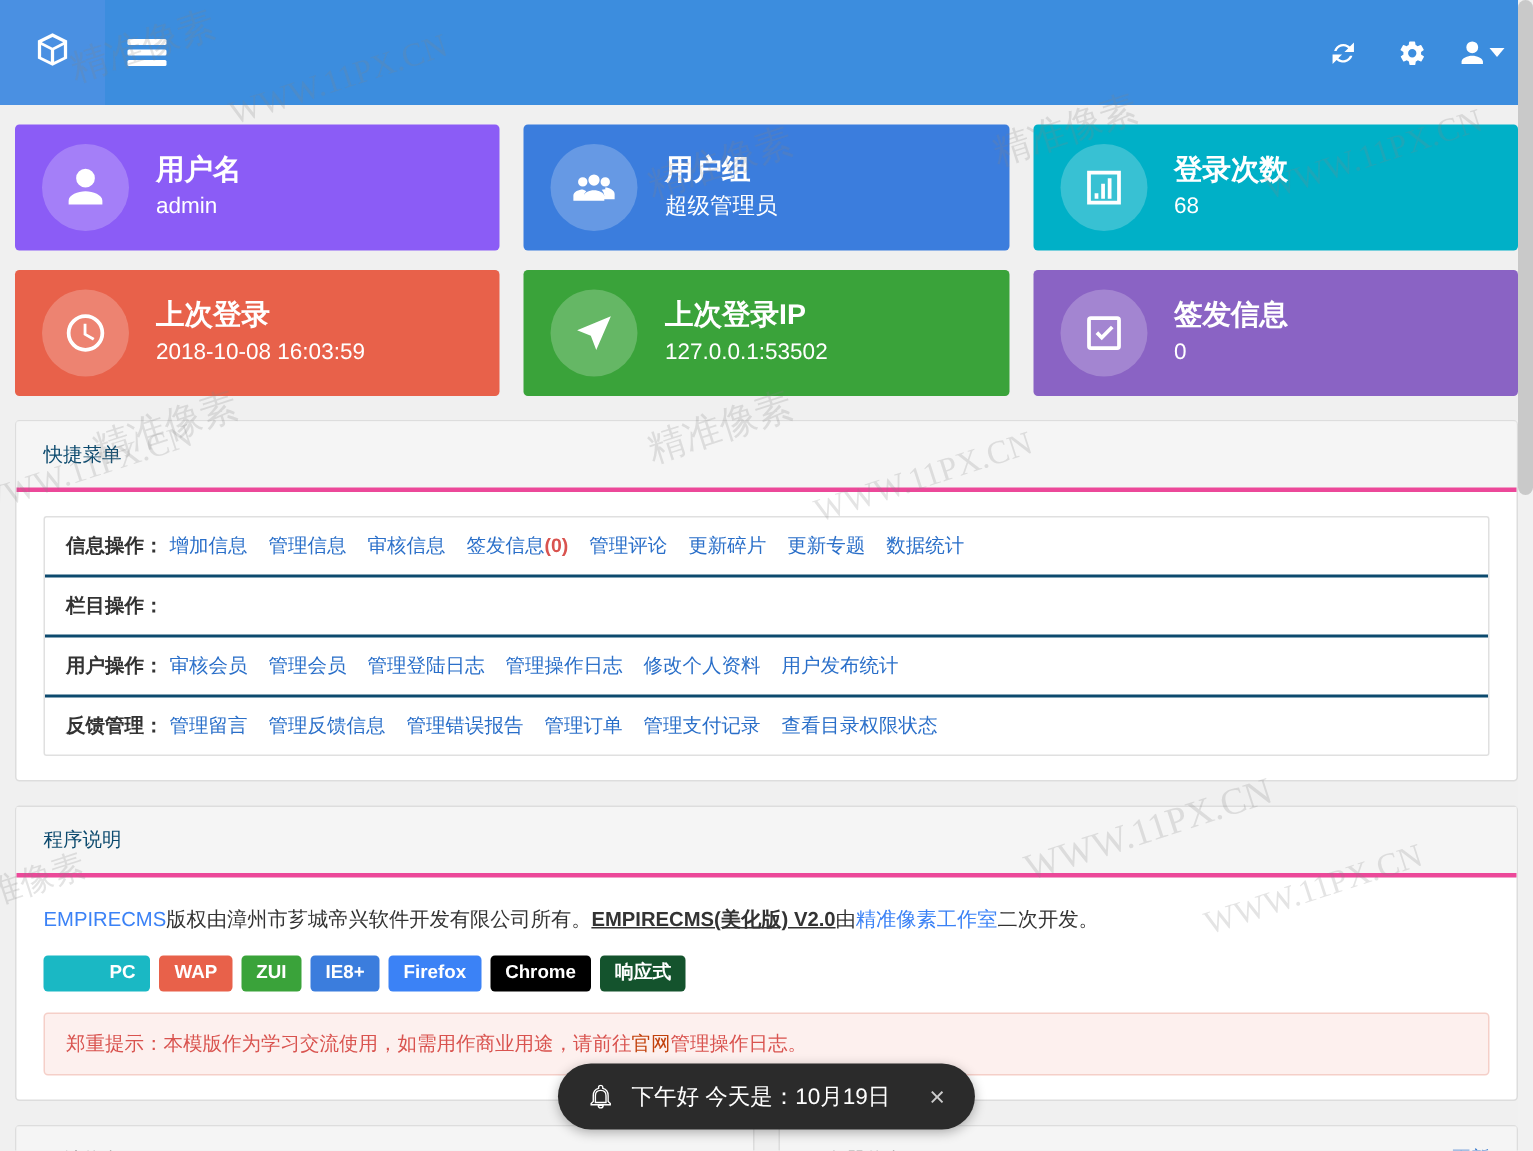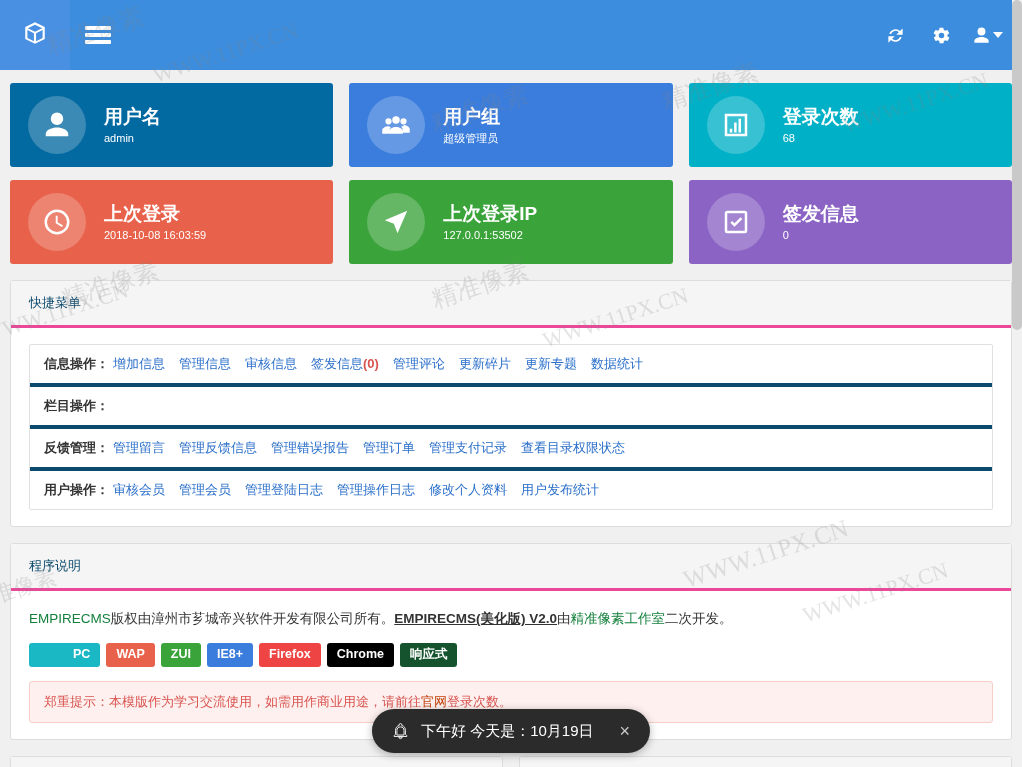--- a/index.html
+++ b/index.html
@@ -63,47 +63,47 @@
     display: flex; align-items: center; padding-left: 18px; color: #fff;
   }
   .stat-ico {
     width: 58px; height: 58px; border-radius: 50%;
     background: rgba(255,255,255,0.22);
     display: flex; align-items: center; justify-content: center;
     flex: 0 0 58px; margin-right: 18px;
   }
   .stat-ico svg { width: 30px; height: 30px; fill: #fff; }
   .stat-title { font-size: 19px; font-weight: bold; line-height: 1.35; }
-  .stat-val { font-size: 11px; line-height: 1.5; }
+  .stat-val { font-size: 15px; line-height: 1.5; }
   
   .panel {
     background: #fff; border: 1px solid #ddd; border-radius: 3px;
     margin-top: 16px;
   }
   .panel-head {
     background: #f5f5f5; border-bottom: 3px solid #ec4899;
     padding: 13px 18px; font-size: 13px; color: #0c4a6e;
   }
   .panel-body { padding: 16px 18px; }
   .qm-table { border: 1px solid #e0e0e0; border-radius: 2px; }
   .qm-row {
     display: flex; align-items: center; flex-wrap: wrap;
-    padding: 10px 14px; border-bottom: 4px solid #0c4a6e;
+    padding: 10px 14px; border-bottom: 2px solid #0c4a6e;
     font-size: 13px; color: #333;
   }
   .qm-row:last-child { border-bottom: none; }
   .qm-label { font-weight: bold; margin-right: 4px; white-space: nowrap; }
   .qm-links { display: flex; flex-wrap: wrap; }
   .qm-links a {
     color: #2a6fc9; text-decoration: none; margin-right: 14px; white-space: nowrap;
   }
   .qm-links a .cnt { color: #d9534f; font-weight: bold; }
   
   .desc-line { font-size: 13.5px; color: #333; line-height: 1.8; }
-  .desc-line a { color: #15803d; text-decoration: none; }
+  .desc-line a { color: #3b82f6; text-decoration: none; }
   .desc-line .bold { font-weight: bold; text-decoration: underline; }
   .badges { margin-top: 12px; display: flex; gap: 6px; flex-wrap: wrap; }
   .badge {
     color: #fff; font-size: 12.5px; font-weight: bold;
     padding: 4px 10px; border-radius: 3px; line-height: 1.25;
   }
   .notice {
     margin-top: 14px; background: #fdf0ee; border: 1px solid #f5cfc8;
     border-radius: 3px; padding: 11px 14px;
     color: #d9534f; font-size: 13px;
@@ -175,21 +175,21 @@
           <path d="M12 12a5 5 0 1 0-5-5 5 5 0 0 0 5 5zm0 2c-4 0-9 2-9 5v2h18v-2c0-3-5-5-9-5z"></path>
         </svg>
       <span class="caret-down"></span>
     </div>
   </div>
 </div>
 
 <div class="content">
 
   <div class="cards-row">
-    <div class="stat-card" style="background: #0369a1;">
+    <div class="stat-card" style="background: #8b5cf6;">
       <div class="stat-ico">
         <svg viewBox="0 0 24 24">
             <path d="M12 12a5 5 0 1 0-5-5 5 5 0 0 0 5 5zm0 2c-4 0-9 2-9 5v2h18v-2c0-3-5-5-9-5z"></path>
           </svg>
       </div>
       <div>
         <div class="stat-title">用户名</div>
         <div class="stat-val">admin</div>
       </div>
     </div>
@@ -270,64 +270,64 @@
             <a href="#"><span>更新专题</span></a>
             <a href="#"><span>数据统计</span></a>
           </span>
         </div>
 
         <div class="qm-row">
           <span class="qm-label">栏目操作：</span>
         </div>
 
         <div class="qm-row">
+          <span class="qm-label">用户操作：</span>
+          <span class="qm-links">
+            <a href="#"><span>审核会员</span></a>
+            <a href="#"><span>管理会员</span></a>
+            <a href="#"><span>管理登陆日志</span></a>
+            <a href="#"><span>管理操作日志</span></a>
+            <a href="#"><span>修改个人资料</span></a>
+            <a href="#"><span>用户发布统计</span></a>
+          </span>
+        </div>
+
+        <div class="qm-row">
           <span class="qm-label">反馈管理：</span>
           <span class="qm-links">
             <a href="#"><span>管理留言</span></a>
             <a href="#"><span>管理反馈信息</span></a>
             <a href="#"><span>管理错误报告</span></a>
             <a href="#"><span>管理订单</span></a>
             <a href="#"><span>管理支付记录</span></a>
             <a href="#"><span>查看目录权限状态</span></a>
           </span>
         </div>
 
-        <div class="qm-row">
-          <span class="qm-label">用户操作：</span>
-          <span class="qm-links">
-            <a href="#"><span>审核会员</span></a>
-            <a href="#"><span>管理会员</span></a>
-            <a href="#"><span>管理登陆日志</span></a>
-            <a href="#"><span>管理操作日志</span></a>
-            <a href="#"><span>修改个人资料</span></a>
-            <a href="#"><span>用户发布统计</span></a>
-          </span>
-        </div>
-
       </div>
     </div>
   </div>
 
   <div class="panel">
     <div class="panel-head">程序说明</div>
     <div class="panel-body">
       <div class="desc-line">
         <a href="#">EMPIRECMS</a><span>版权由漳州市芗城帝兴软件开发有限公司所有。</span><span class="bold">EMPIRECMS(美化版) V2.0</span><span>由</span><a href="#">精准像素工作室</a><span>二次开发。</span>
       </div>
       <div class="badges">
         <span class="badge" style="background: rgb(26, 184, 196); padding-left: 44px;">PC</span>
         <span class="badge" style="background: rgb(232, 97, 74);">WAP</span>
         <span class="badge" style="background: rgb(58, 163, 58);">ZUI</span>
         <span class="badge" style="background: rgb(59, 125, 221);">IE8+</span>
-        <span class="badge" style="background: #ef4444; text-align: center;">Firefox</span>
+        <span class="badge" style="background: #3b82f6; text-align: center;">Firefox</span>
         <span class="badge" style="background: #000000;">Chrome</span>
         <span class="badge" style="background: #14532d;">响应式</span>
       </div>
       <div class="notice">
-        <span>郑重提示：本模版作为学习交流使用，如需用作商业用途，请前往</span><a href="#">官网</a><span>登录次数。</span>
+        <span>郑重提示：本模版作为学习交流使用，如需用作商业用途，请前往</span><a href="#">官网</a><span>管理操作日志。</span>
       </div>
     </div>
   </div>
 
   <div class="bottom-row">
     <div class="panel">
       <div class="bp-head">
         <span>网站信息</span>
       </div>
 

